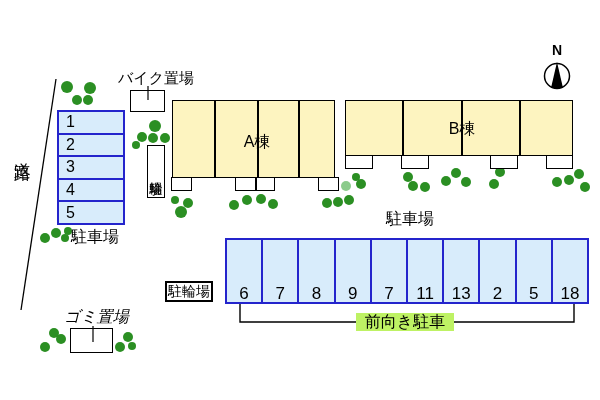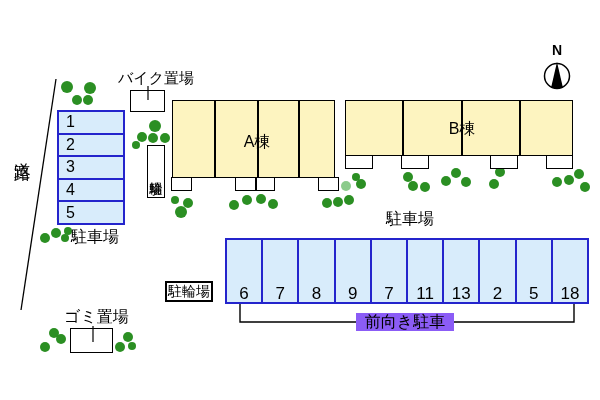--- a/index.html
+++ b/index.html
@@ -22,21 +22,21 @@
   .big-cell{flex:1;position:relative;border-right:2px solid var(--parking-border);}
   .big-cell:last-child{border-right:none;}
   .bnum{position:absolute;bottom:0px;left:0;right:0;text-align:center;font-size:17px;line-height:1;}
   .box{position:absolute;background:#fff;border:1.5px solid #000;box-sizing:border-box;z-index:5;}
   .vtext{display:flex;align-items:center;justify-content:center;
     writing-mode:vertical-rl;text-orientation:upright;font-size:13px;line-height:1;border-width:1px;}
   .htext{display:flex;align-items:center;justify-content:center;font-size:14px;border-width:2px;}
   .overlay{position:absolute;left:0;top:0;z-index:6;pointer-events:none;}
   .label{position:absolute;font-size:16px;white-space:nowrap;z-index:10;line-height:1.1;}
   .center{text-align:center;}
-  .onwhite{background:#8b5cf6;padding:0 3px;}
+  .onwhite{background:#bef264;padding:0 3px;}
 </style>
 </head>
 <body>
 
 <div class="stage">
 
   <div id="bush-layer">
       <div class="bush" style="left: 61px; top: 81px; height: 12px; width: 12px;"></div>
       <div class="bush" style="left: 84px; top: 82px; height: 12px; width: 12px;"></div>
       <div class="bush" style="left: 72px; top: 95px; height: 10px; width: 10px;"></div>
@@ -173,16 +173,16 @@
     </g>
   </svg>
 
   <div class="label" style="left:12px;top:149px;writing-mode:vertical-rl;text-orientation:upright;font-size:17px;letter-spacing:2px;">道路</div>
   <div class="label center" style="left:111px;top:70px;width:90px;font-size:15px;">バイク置場</div>
   <div class="label center" style="left:227px;top:133px;width:60px;">A棟</div>
   <div class="label center" style="left:432px;top:120px;width:60px;">B棟</div>
   <div class="label" style="left:71px;top:228px;">駐車場</div>
   <div class="label center" style="left:384px;top:210px;width:52px;">駐車場</div>
   <div class="label center onwhite" style="left:356px;top:313px;width:92px;">前向き駐車</div>
-  <div class="label" style="left:64px;top:308px;">ゴミ置場</div>
+  <div class="label" style="left:64px;top:308px;font-style:italic;">ゴミ置場</div>
   <div class="label center" style="left:549px;top:43px;width:16px;font-size:14px;font-weight:bold;">N</div>
 
 </div>
 
 </body></html>

